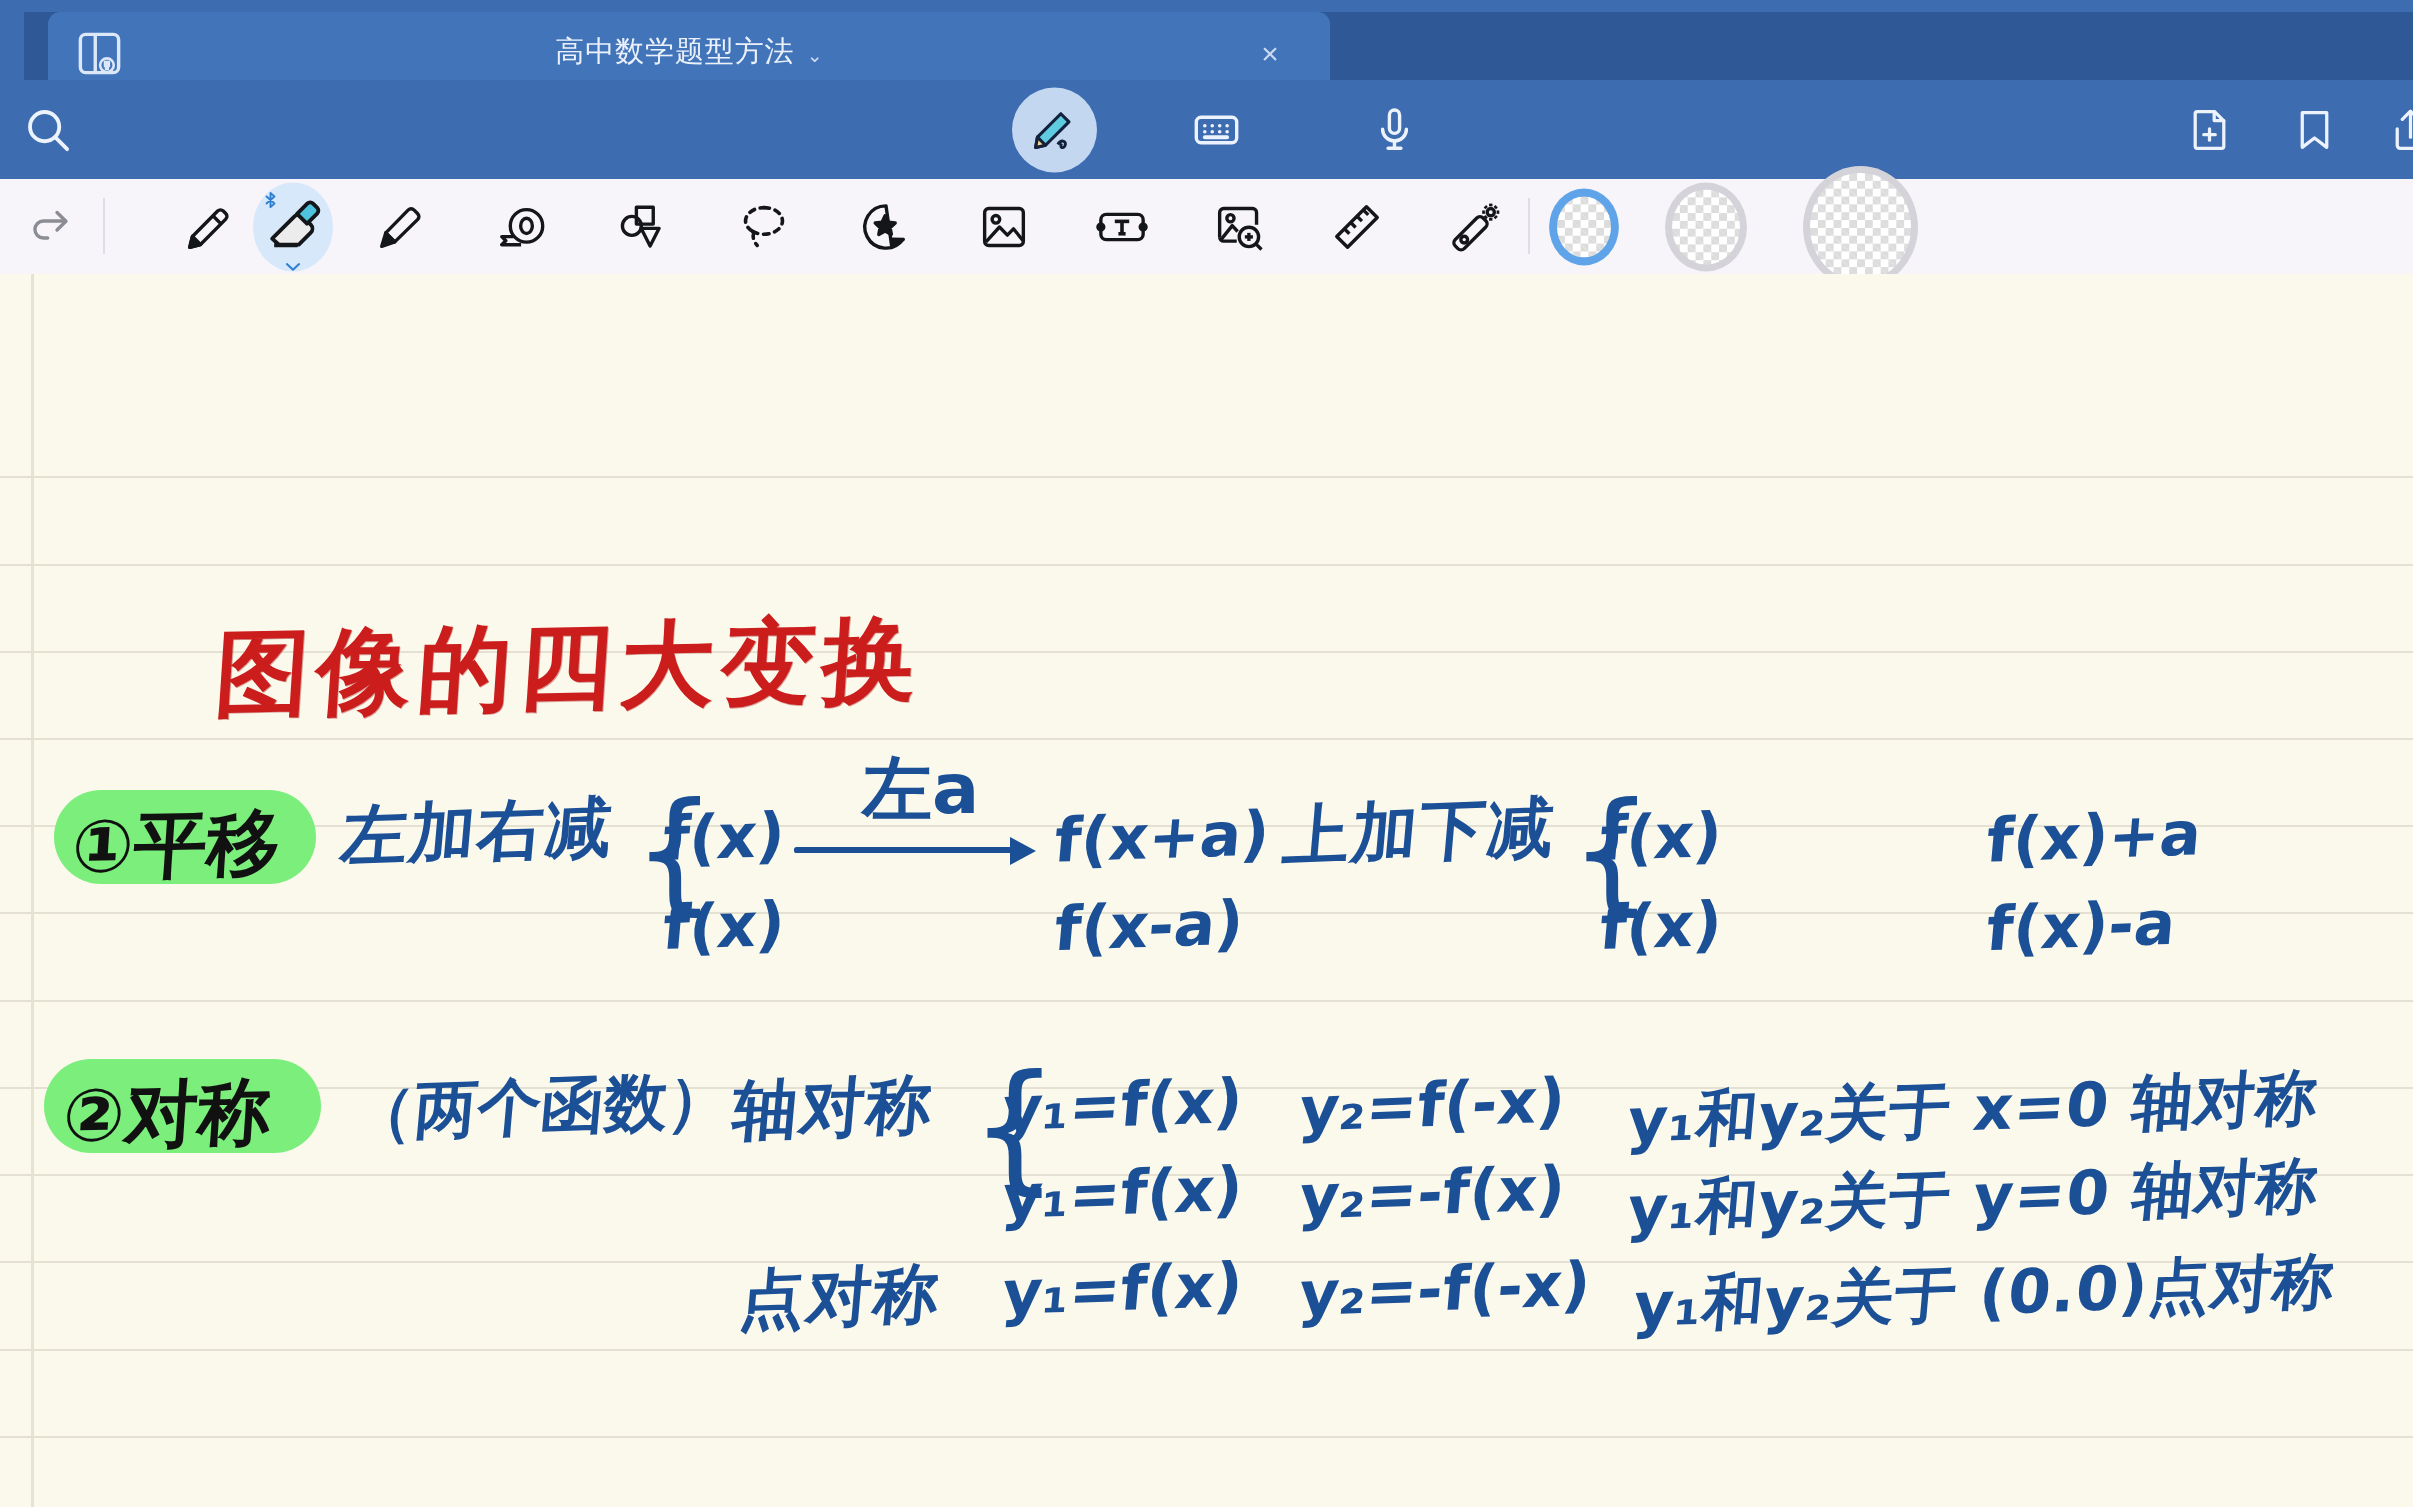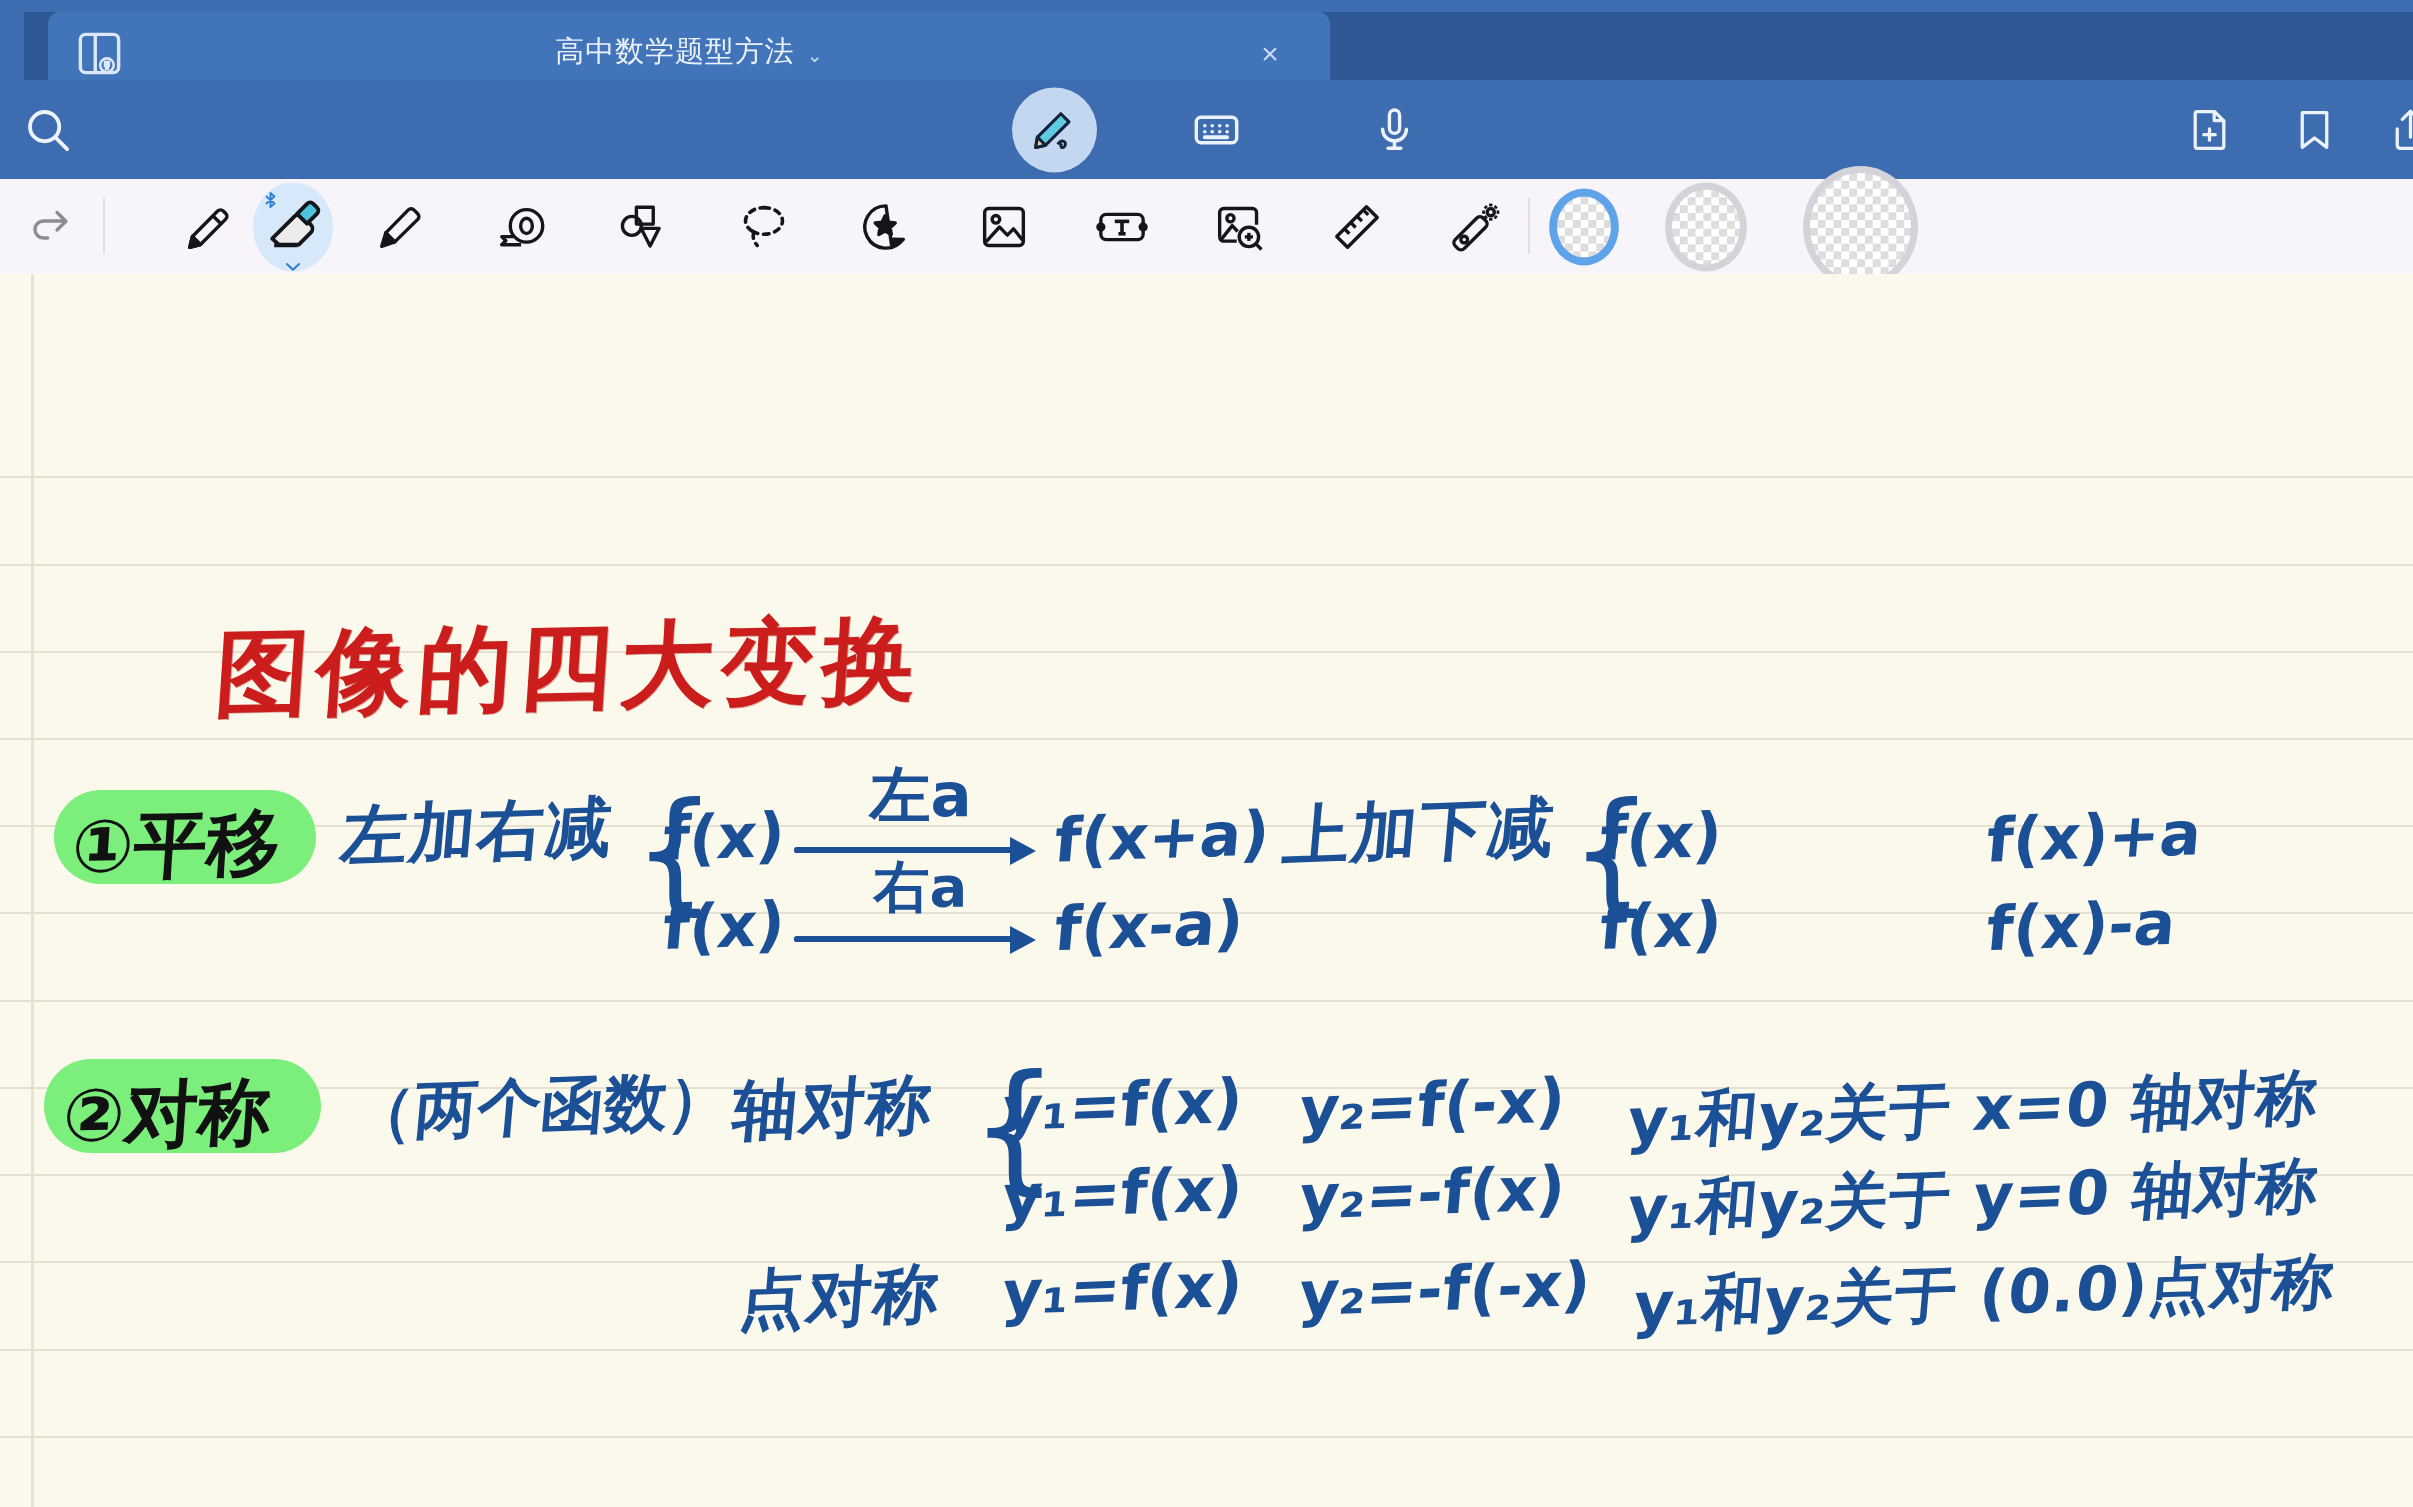--- a/index.html
+++ b/index.html
@@ -358,35 +358,30 @@
     <div class="hw ink" style="left:342px;top:513px;font-size:66px;letter-spacing:1.7px;">
       <span class="tilt2">左加右减</span>
     </div>
 
     <div class="brace" style="left:633px;top:511px;font-size:131px;line-height:131px;">{</div>
 
     <div class="frm" style="left:663px;top:527px;font-size:61px;">
       <span class="tilt2">f(x)</span>
     </div>
     <div class="arrowbox" style="left:794px;top:513px;width:253px;height:80px;">
-      <span class="lbl" style="font-size:61px;">左a</span>
+      <span class="lbl" style="font-size:70px;">左a</span>
       <span class="shaft" style="width:220px;"></span>
       <span class="head" style="left:216px;"></span>
     </div>
     <div class="frm" style="left:1055px;top:527px;font-size:61px;">
       <span class="tilt2">f(x+a)</span>
     </div>
 
     <div class="frm" style="left:663px;top:616px;font-size:61px;">
       <span class="tilt2">f(x)</span>
-    </div>
-    <div class="arrowbox" style="left:794px;top:602px;width:253px;height:80px;">
-      <span class="lbl" style="font-size:56px;">右a</span>
-      <span class="shaft" style="width:220px;"></span>
-      <span class="head" style="left:216px;"></span>
     </div>
     <div class="frm" style="left:1055px;top:616px;font-size:61px;">
       <span class="tilt2">f(x-a)</span>
     </div>
 
     <div class="hw ink" style="left:1284px;top:513px;font-size:66px;letter-spacing:1.7px;">
       <span class="tilt2">上加下减</span>
     </div>
     <div class="brace" style="left:1570px;top:511px;font-size:131px;line-height:131px;">{</div>
 

